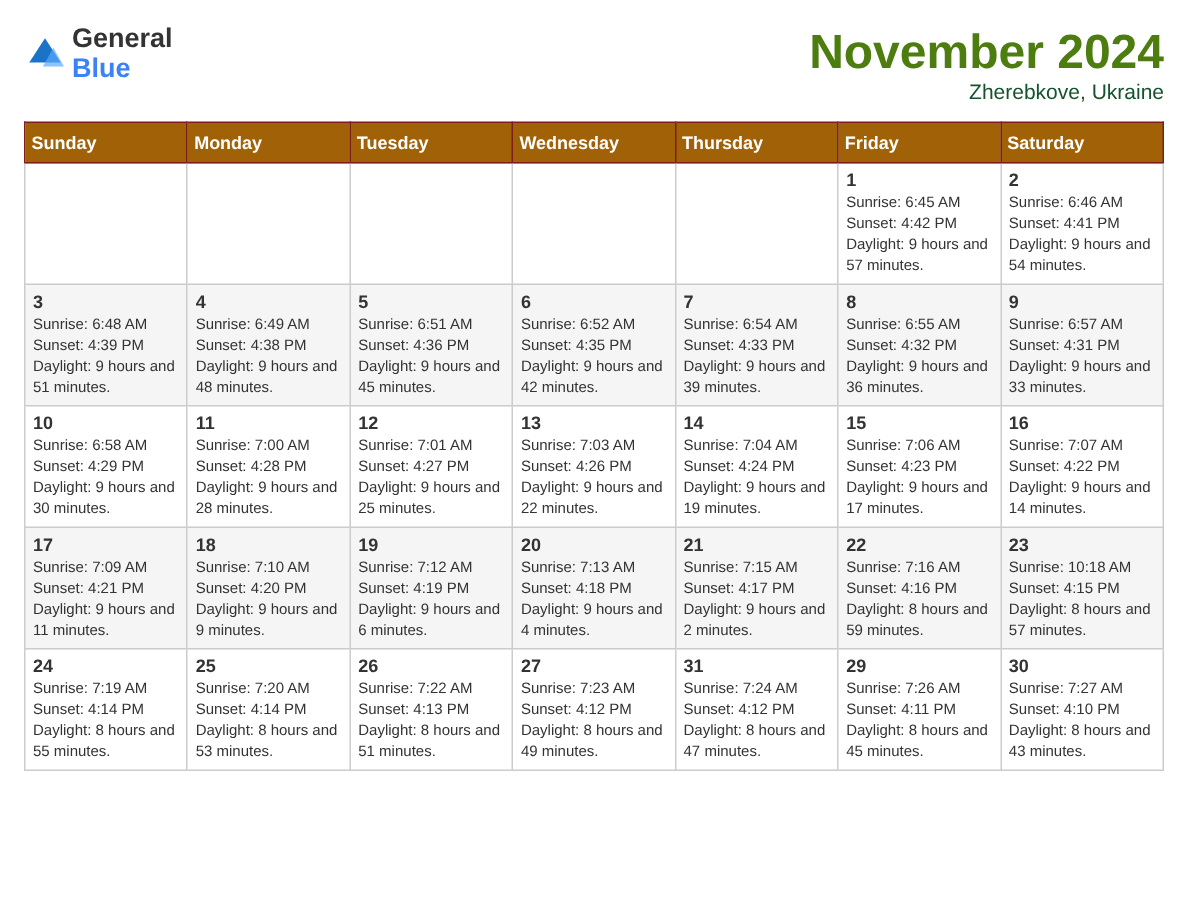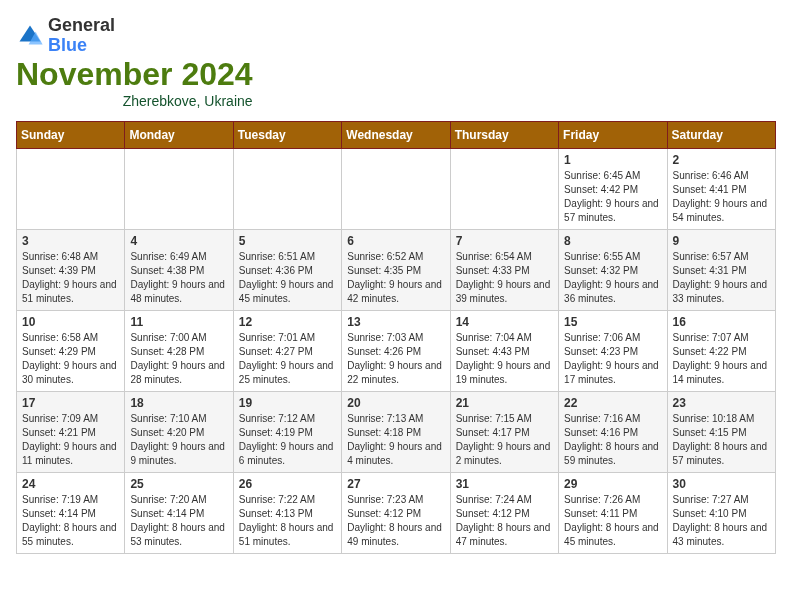--- a/index.html
+++ b/index.html
@@ -8,21 +8,20 @@
       background: #fff;
       width: 792px;
       min-height: 612px;
       padding: 16px;
     }
     .header {
       display: flex;
       justify-content: space-between;
       align-items: flex-start;
       margin-bottom: 12px;
-      flex-direction: column;
     }
     .logo {
       display: flex;
       align-items: center;
       gap: 4px;
     }
     .logo-text {
       font-size: 18px;
       font-weight: bold;
       line-height: 1.1;
@@ -203,21 +202,21 @@
         </td>
         <td>
           <span class="day-num">13</span>
           <div class="day-info">Sunrise: 7:03 AM
 Sunset: 4:26 PM
 Daylight: 9 hours and 22 minutes.</div>
         </td>
         <td>
           <span class="day-num">14</span>
           <div class="day-info">Sunrise: 7:04 AM
-Sunset: 4:43 PM
+Sunset: 4:24 PM
 Daylight: 9 hours and 19 minutes.</div>
         </td>
         <td>
           <span class="day-num">15</span>
           <div class="day-info">Sunrise: 7:06 AM
 Sunset: 4:23 PM
 Daylight: 9 hours and 17 minutes.</div>
         </td>
         <td>
           <span class="day-num">16</span>

